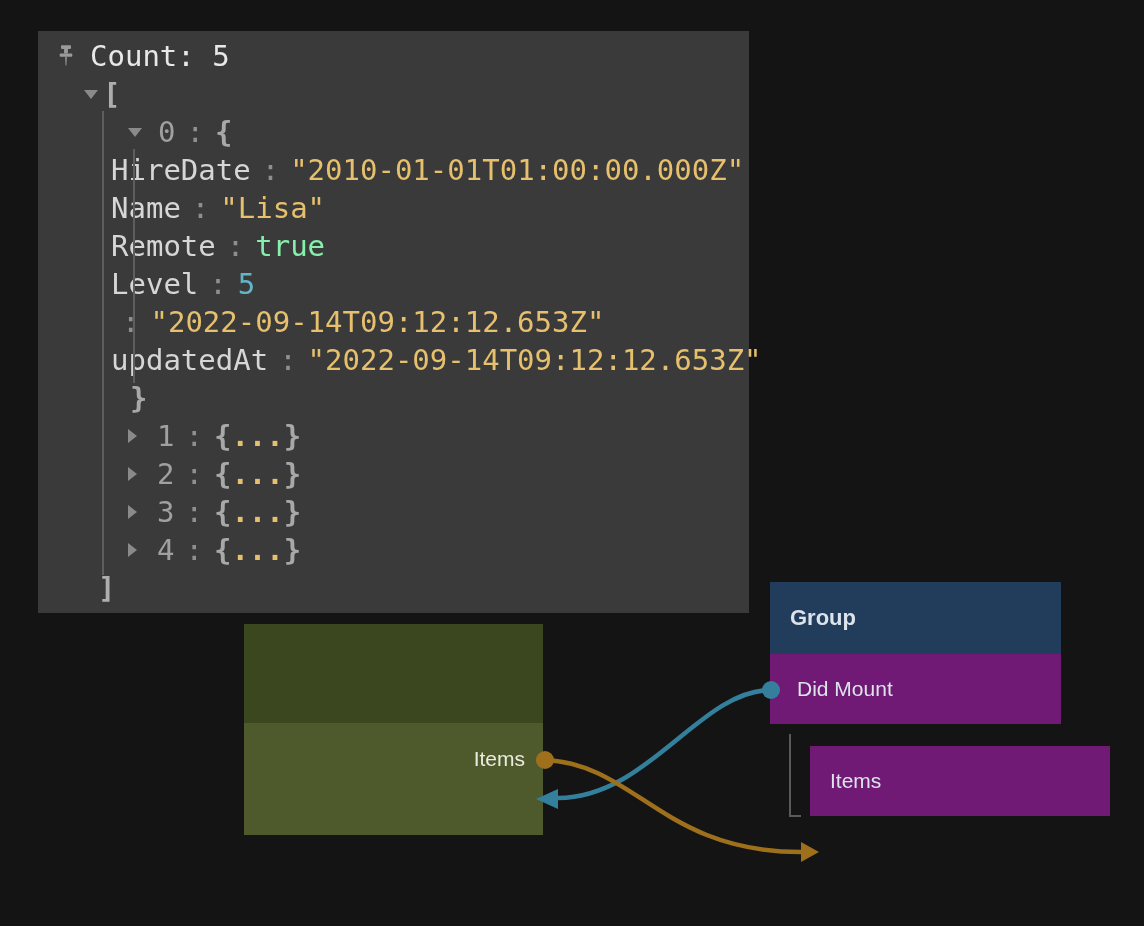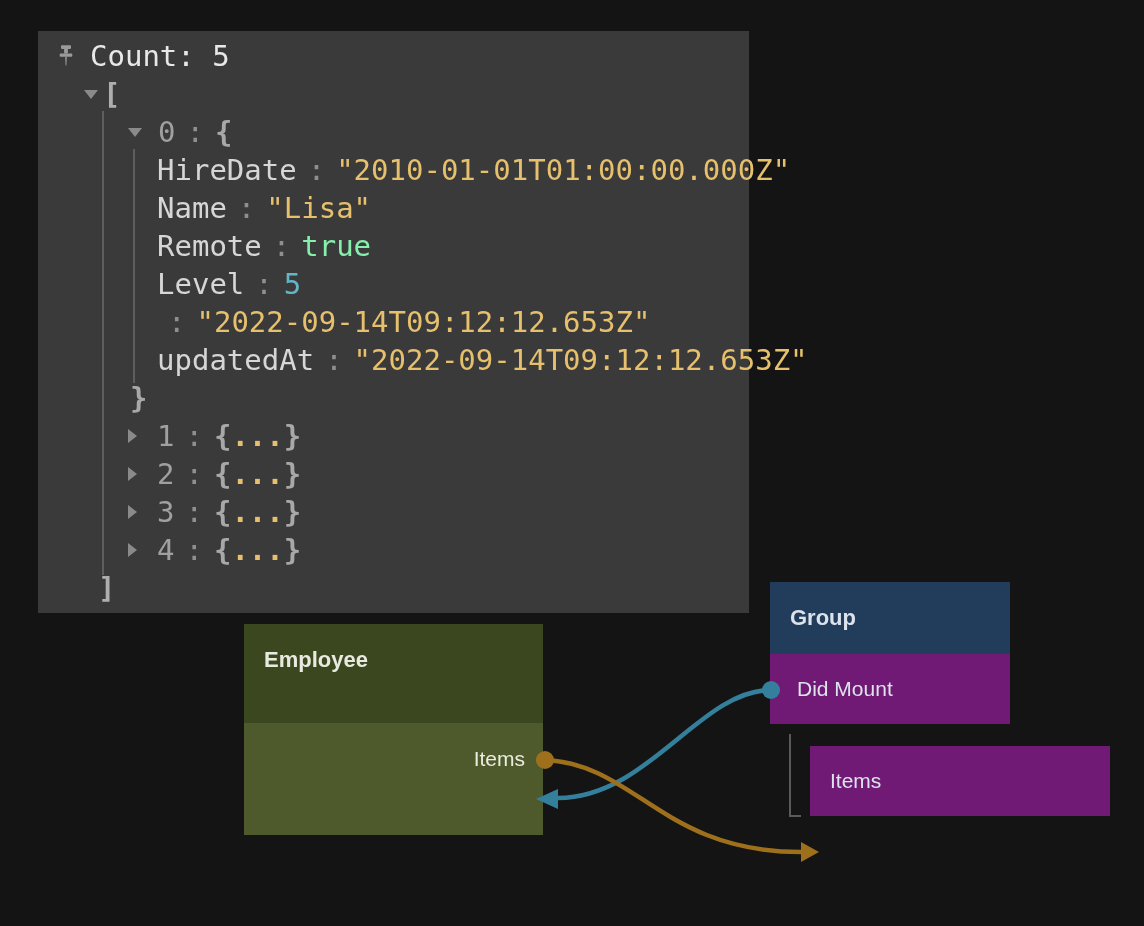--- a/index.html
+++ b/index.html
@@ -29,40 +29,40 @@
   .v-bool{color:#86efac;}
   .v-number{color:#63b5c8;}
   .dots{color:#e6c06d;font-weight:bold;}
   .guide{position:absolute;width:2px;background:#5e5e5e;}
   .g1{left:64px;top:80px;height:464px;}
   .g2{left:95px;top:118px;height:234px;}
   
   .r-count{padding-left:17px;}
   .r-open{padding-left:46px;}  .r-open .tri{margin-right:5px;}
   .r-item0{padding-left:90px;} .r-item0 .tri{margin-right:16px;}
-  .r-field{padding-left:119px;}
+  .r-field{padding-left:73px;}
   .r-close0{padding-left:92px;}
   .r-collapsed{padding-left:90px;} .r-collapsed .tri{margin-right:20px;}
   .r-end{padding-left:60px;}
   
   .node{position:absolute;}
   .node .hdr{box-sizing:border-box;padding-left:20px;}
   .node .bdy{box-sizing:border-box;}
   .n-employee{left:244px;top:624px;width:299px;}
   .n-employee .hdr{height:99px;background:#3b481f;padding-top:21px;}
   .n-employee .hdr .title{font-size:22px;font-weight:bold;color:#e8eadf;line-height:30px;}
   .n-employee .hdr .subtitle{font-size:22px;color:#aeb89b;line-height:31px;}
   .n-employee .bdy{height:112px;background:#4e5a2c;padding-top:16px;}
   .n-employee .port{height:40px;line-height:40px;text-align:right;padding-right:18px;
       font-size:21px;color:#eaecdf;}
   .n-blue .hdr{height:72px;background:#223c5b;}
   .n-blue .hdr .title{font-size:22px;font-weight:bold;color:#dce3eb;line-height:72px;}
   .n-blue .bdy{height:70px;background:#701a75;}
   .n-blue .port{line-height:70px;font-size:21px;color:#dde3ea;}
-  .n-group{left:770px;top:582px;width:240px;}
+  .n-group{left:770px;top:582px;width:291px;}
   .n-group .port{padding-left:27px;}
   .n-table{left:810px;top:746px;width:300px;}
   .n-table .port{padding-left:20px;}
   
   svg.layer{position:absolute;left:0;top:0;pointer-events:none;}
   .hier-layer{z-index:1;}
   .node{z-index:2;}
   .wire-layer{z-index:3;}
   .panel{z-index:4;}
 </style>
@@ -170,21 +170,20 @@
       <span class="tok brace">}</span>
     </div>
 
     <div class="trow r-end">
       <span class="tok bracket">]</span>
     </div>
   </div>
 
   <div class="node n-employee">
     <div class="hdr">
-      <div class="title">Employee</div>
     </div>
     <div class="bdy">
       <div class="port">Items</div>
     </div>
   </div>
 
   <div class="node n-blue n-group">
     <div class="hdr">
       <div class="title">Group</div>
     </div>

